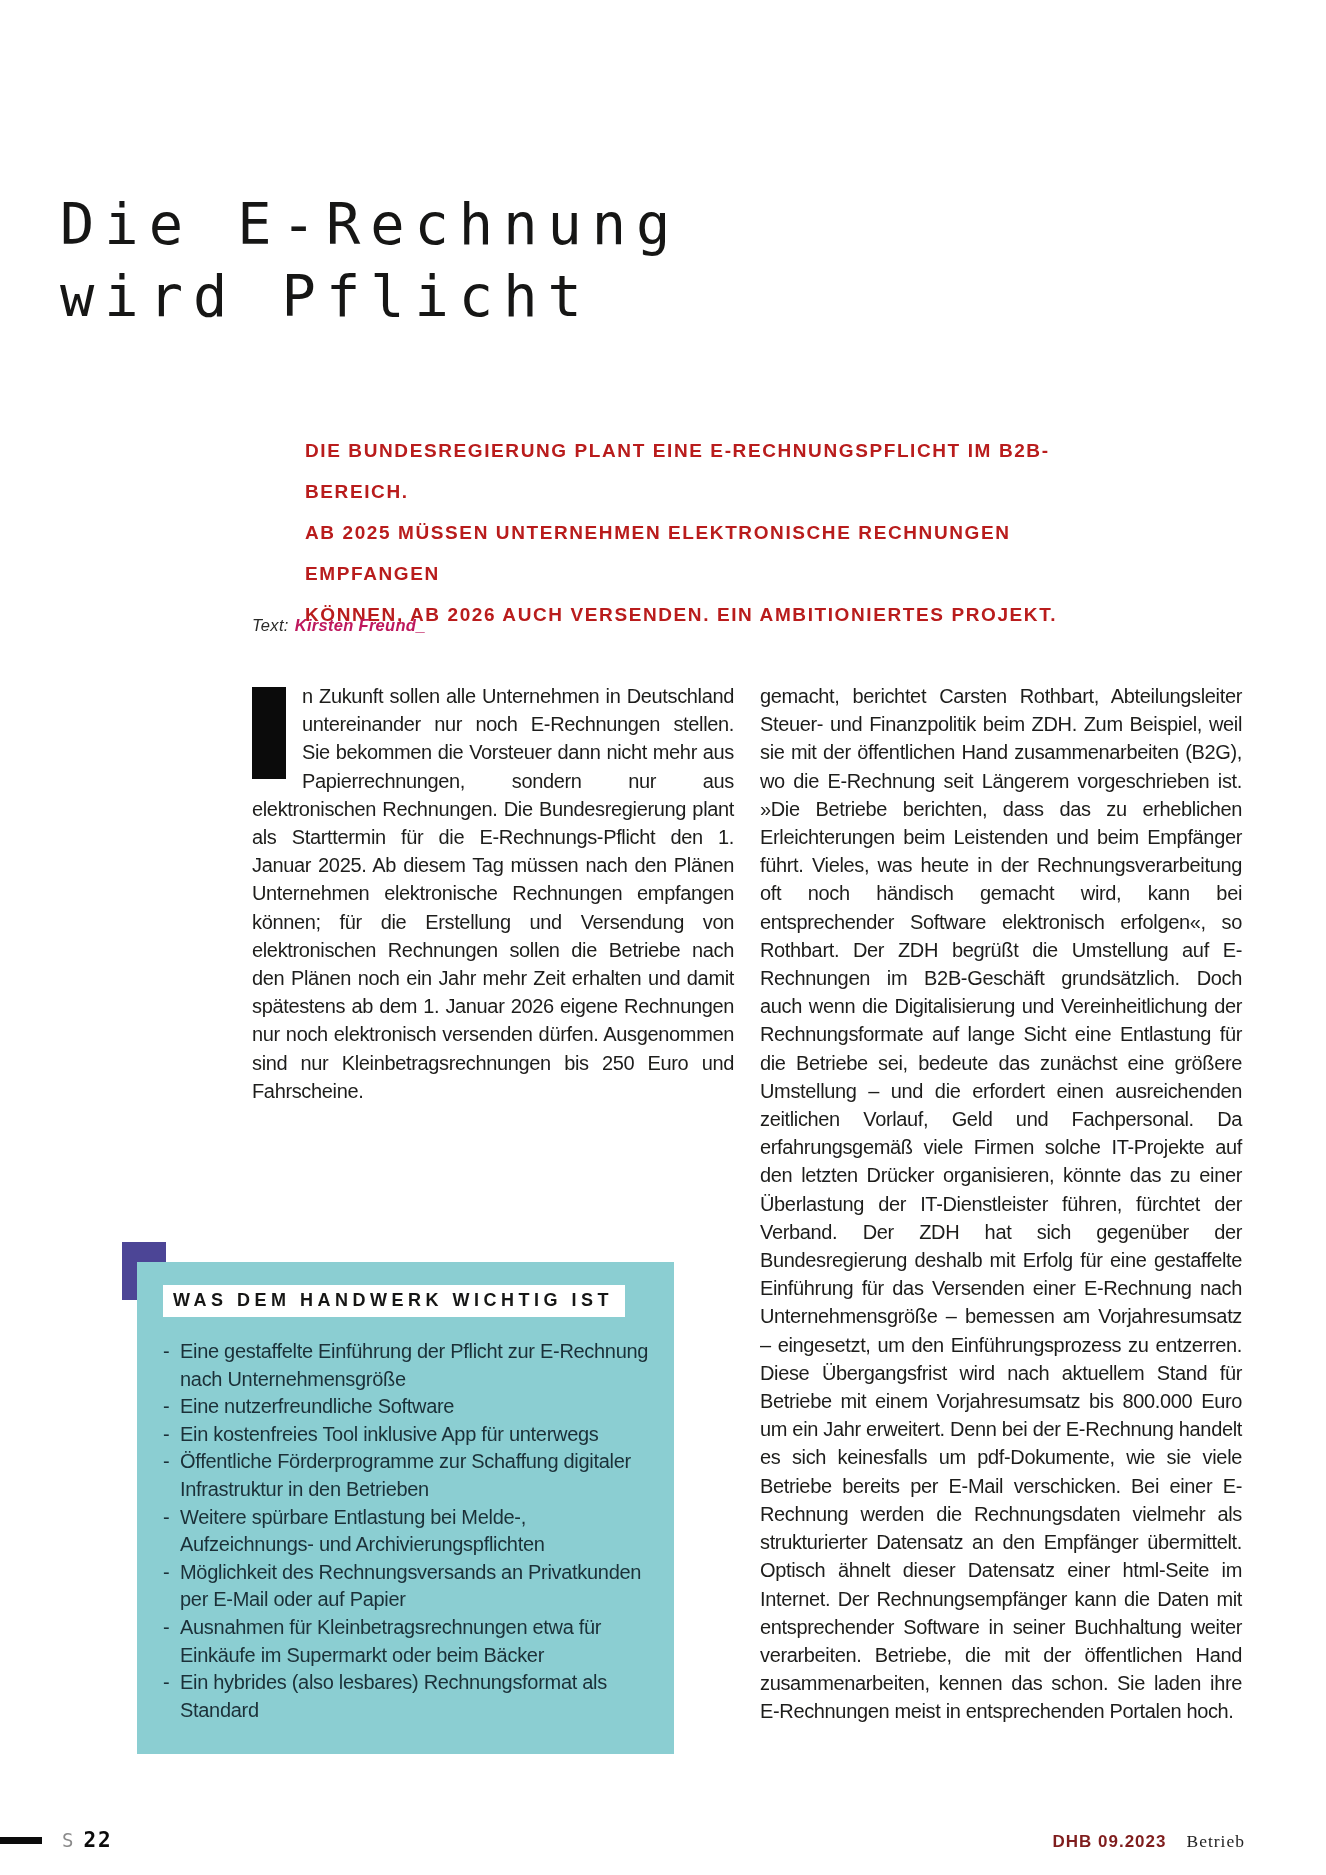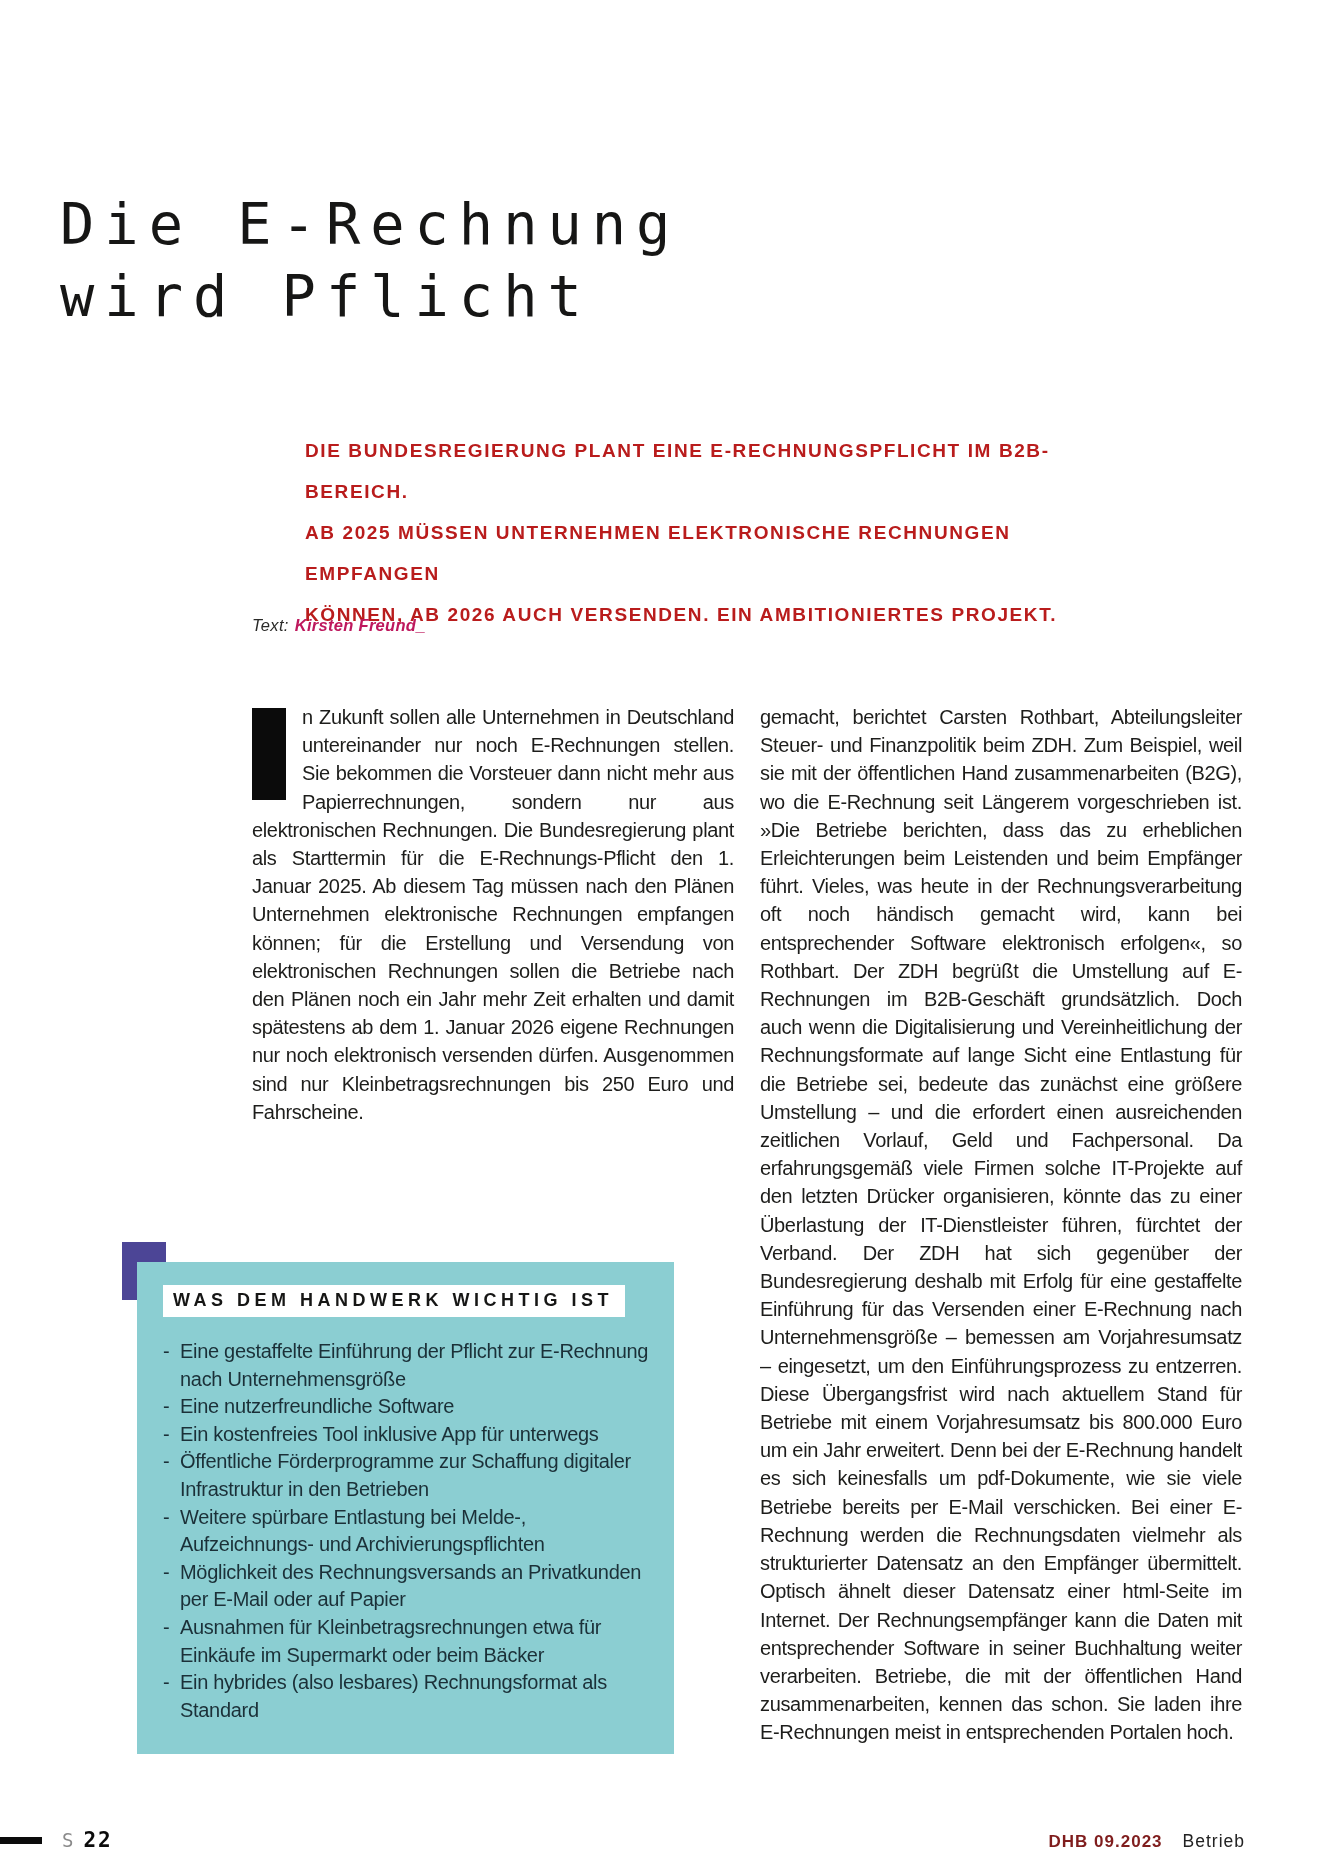--- a/index.html
+++ b/index.html
@@ -28,21 +28,21 @@
   }
   
   .byline{
     position:absolute;left:252px;top:616px;
     font-size:16.5px;font-style:italic;color:#2a2a28;
     letter-spacing:0.3px;
   }
   .byline .author{font-weight:bold;margin-left:6px;color:#be185d;}
   
   .columns{
-    position:absolute;left:252px;top:703px;width:994px;
+    position:absolute;left:252px;top:682px;width:994px;
     display:flex;gap:26px;
   }
   .col{width:482px;}
   .col p{
     margin:0;
     font-size:20px;line-height:28.2px;
     letter-spacing:-0.35px;
     text-align:justify;
     color:#1d1d1b;
   }
@@ -96,21 +96,21 @@
     letter-spacing:2px;margin-left:9px;
   }
   .footer-right{
     position:absolute;right:81px;top:1831px;
     display:flex;align-items:baseline;
   }
   .footer-issue{
     font-size:17px;font-weight:bold;color:#7f1d1d;letter-spacing:1px;
   }
   .footer-section{
-    font-family:Liberation Sans, sans-serif;
+    font-family:Liberation Serif, serif;
     font-size:17.5px;color:#222;letter-spacing:1px;margin-left:20px;
   }
 </style>
 </head>
 <body>
 
 <div class="page">
 
   <h1 class="headline" style="margin:0;font-weight:normal;">Die E-Rechnung
 wird Pflicht</h1>

